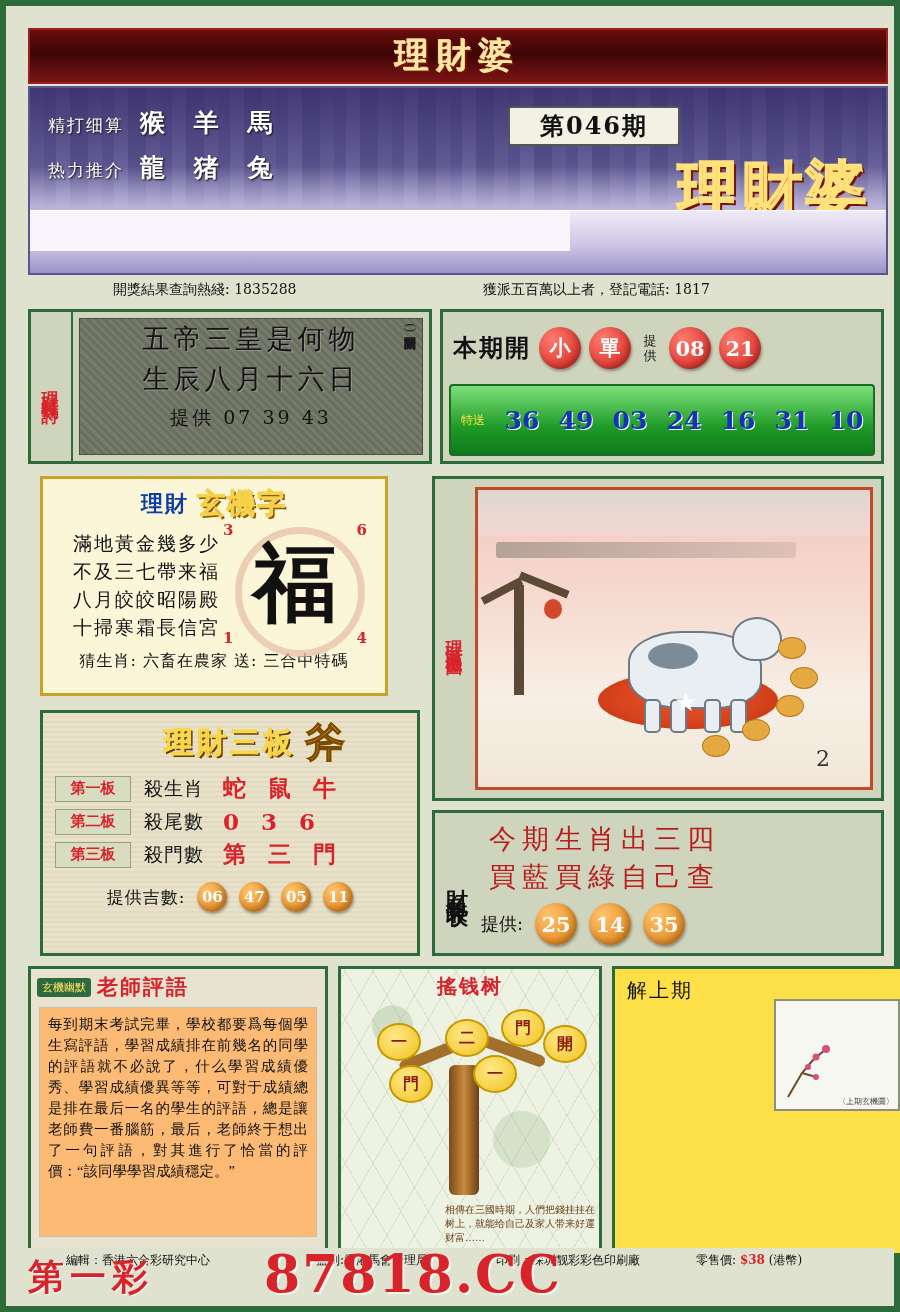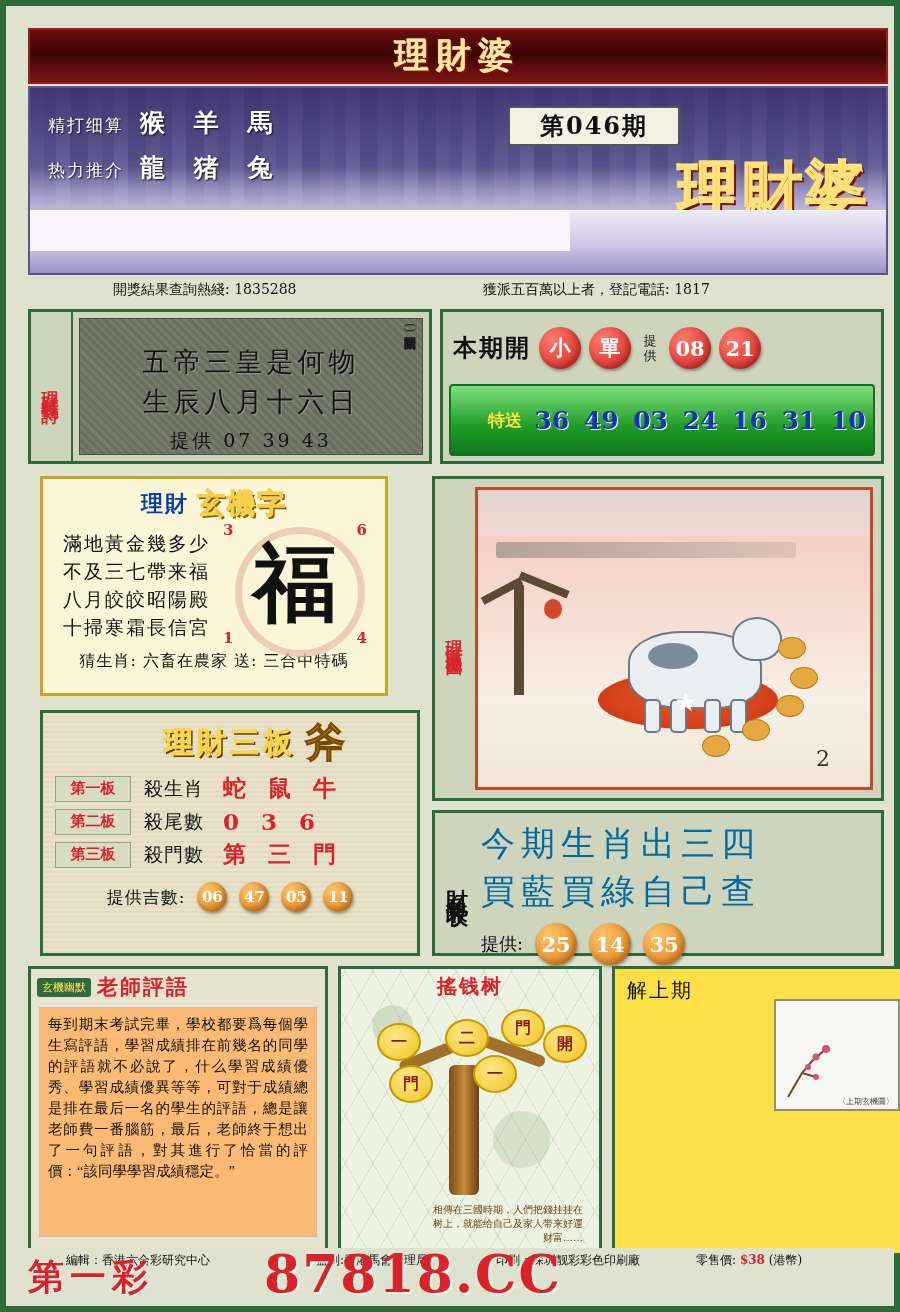--- a/index.html
+++ b/index.html
@@ -100,21 +100,21 @@
     display:flex;align-items:center;justify-content:center;
   }
   .poem .side span{
     writing-mode:vertical-rl;font-family:"DejaVu Serif","Liberation Serif",serif;
     font-size:17px;font-weight:bold;color:#d8232a;letter-spacing:4px;
   }
   .poem .body{
     flex:1;margin:6px;background:#6f7463;
     background-image:repeating-linear-gradient(45deg,rgba(255,255,255,.05) 0 3px,rgba(0,0,0,.05) 3px 6px);
     border:1px solid #4a4f40;position:relative;
-    display:flex;flex-direction:column;align-items:center;justify-content:flex-end;
+    display:flex;flex-direction:column;align-items:center;justify-content:flex-start;
   }
   .poem .line{
     font-family:"DejaVu Serif","Liberation Serif",serif;
     font-size:27px;color:#121212;letter-spacing:4px;margin:2px 0;
     text-shadow:1px 1px 0 rgba(255,255,255,.25);
   }
   .poem .give{
     font-family:"DejaVu Serif","Liberation Serif",serif;
     font-size:19px;color:#111;letter-spacing:3px;margin-top:6px;
   }
@@ -148,24 +148,23 @@
     font-family:"DejaVu Serif","Liberation Serif",serif;
     font-size:13px;color:#111;line-height:15px;text-align:center;width:22px;
   }
   .result .bottom{
     height:68px;margin:0 6px 6px 6px;
     background:linear-gradient(180deg,#7de07a,#1f9b28 60%,#0f7a1c);
     border:2px solid #1b6b22;border-radius:4px;
     display:flex;align-items:center;
   }
   .result .bottom .tag{
-    width:44px;text-align:center;color:#ffe23a;font-weight:bold;
-    font-family:"DejaVu Serif","Liberation Serif",serif;font-size:17px;
+    width:44px;text-align:center;color:#ffe23a;font-weight:normal;
+    font-family:"DejaVu Serif","Liberation Serif",serif;font-size:12px;
     line-height:19px;
-    margin-left:32px;
   }
   .result .bottom .nums{
     flex:1;display:flex;justify-content:space-around;align-items:center;
   }
   .result .bottom .nums span{
     font-family:"DejaVu Serif","Liberation Serif",serif;
     font-size:25px;font-weight:bold;color:#1433b5;
     text-shadow:1px 1px 0 #fff;
   }
   
@@ -181,21 +180,21 @@
     font-family:"DejaVu Serif","Liberation Serif",serif;
     font-size:22px;font-weight:bold;color:#0b3ea8;letter-spacing:2px;
   }
   .mystic .hdr .s2{
     font-family:"DejaVu Serif","Liberation Serif",serif;
     font-size:28px;font-weight:bold;color:#e2211c;letter-spacing:2px;
     -webkit-text-stroke:1px #f5d24a;text-shadow:2px 2px 0 #8a5a00;
   }
   .mystic .body{position:relative;height:128px;}
   .mystic .poemcol{
-    position:absolute;left:20px;top:6px;width:210px;
+    position:absolute;left:30px;top:6px;width:210px;
     font-family:"DejaVu Serif","Liberation Serif",serif;
     font-size:19px;color:#111;line-height:28px;letter-spacing:2px;
   }
   .fu-wrap{
     position:absolute;right:24px;top:2px;width:132px;height:120px;
   }
   .fu-circle{
     position:absolute;left:6px;top:2px;width:116px;height:116px;
     border:7px solid #e7c0a8;border-radius:50%;opacity:.75;
   }
@@ -311,22 +310,22 @@
     border:3px solid #2e6b3c;background:#cfd4bd;display:flex;
   }
   .fortune .vcol{
     width:46px;display:flex;align-items:center;justify-content:center;
     font-family:"DejaVu Serif","Liberation Serif",serif;
     font-size:22px;font-weight:bold;color:#111;
   }
   .fortune .vcol span{writing-mode:vertical-rl;letter-spacing:6px;}
   .fortune .main{flex:1;padding:6px 8px 6px 0;}
   .fortune .l1,.fortune .l2{
-    font-family:"DejaVu Serif","Liberation Serif",serif;font-size:34px;color:#0369a1;
-    letter-spacing:6px;margin:2px 0;
+    font-family:"DejaVu Serif","Liberation Serif",serif;font-size:27px;color:#b91c1c;
+    letter-spacing:6px;margin:2px 8px;
   }
   .fortune .prov{display:flex;align-items:center;gap:12px;margin-top:8px;}
   .fortune .prov .lab{font-family:"DejaVu Serif","Liberation Serif",serif;font-size:18px;color:#111;}
   
   .humor{
     left:22px;top:960px;width:300px;height:290px;
     border:3px solid #2e6b3c;background:#e8e2d0;
   }
   .humor .hd{display:flex;align-items:center;gap:6px;padding:4px 6px;}
   .humor .hd .badge{
@@ -364,22 +363,22 @@
     display:flex;align-items:center;justify-content:center;
     font-family:"DejaVu Serif","Liberation Serif",serif;font-size:16px;color:#8a1a00;font-weight:bold;
   }
   .trunk{
     position:absolute;left:108px;top:96px;width:30px;height:130px;
     background:linear-gradient(90deg,#7a4a1c,#c98a3a,#6b3f16);
     border-radius:6px;
   }
   .branch{position:absolute;background:#a2702c;border-radius:6px;}
   .moneytree .cap{
-    position:absolute;left:92px;bottom:8px;width:150px;
-    font-family:"DejaVu Serif","Liberation Serif",serif;font-size:10px;color:#6b3f16;line-height:14px;text-align:right;
+    position:absolute;left:104px;bottom:8px;width:150px;
+    font-family:"DejaVu Serif","Liberation Serif",serif;font-size:10px;color:#6b3f16;line-height:14px;
   }
   .lastperiod{
     left:606px;top:960px;width:301px;height:290px;
     border:3px solid #2e6b3c;background:#fde047;
   }
   .lastperiod .lt{
     font-family:"DejaVu Serif","Liberation Serif",serif;font-size:20px;color:#111;
     padding:8px 0 0 12px;letter-spacing:2px;
   }
   .lastperiod .thumb{

